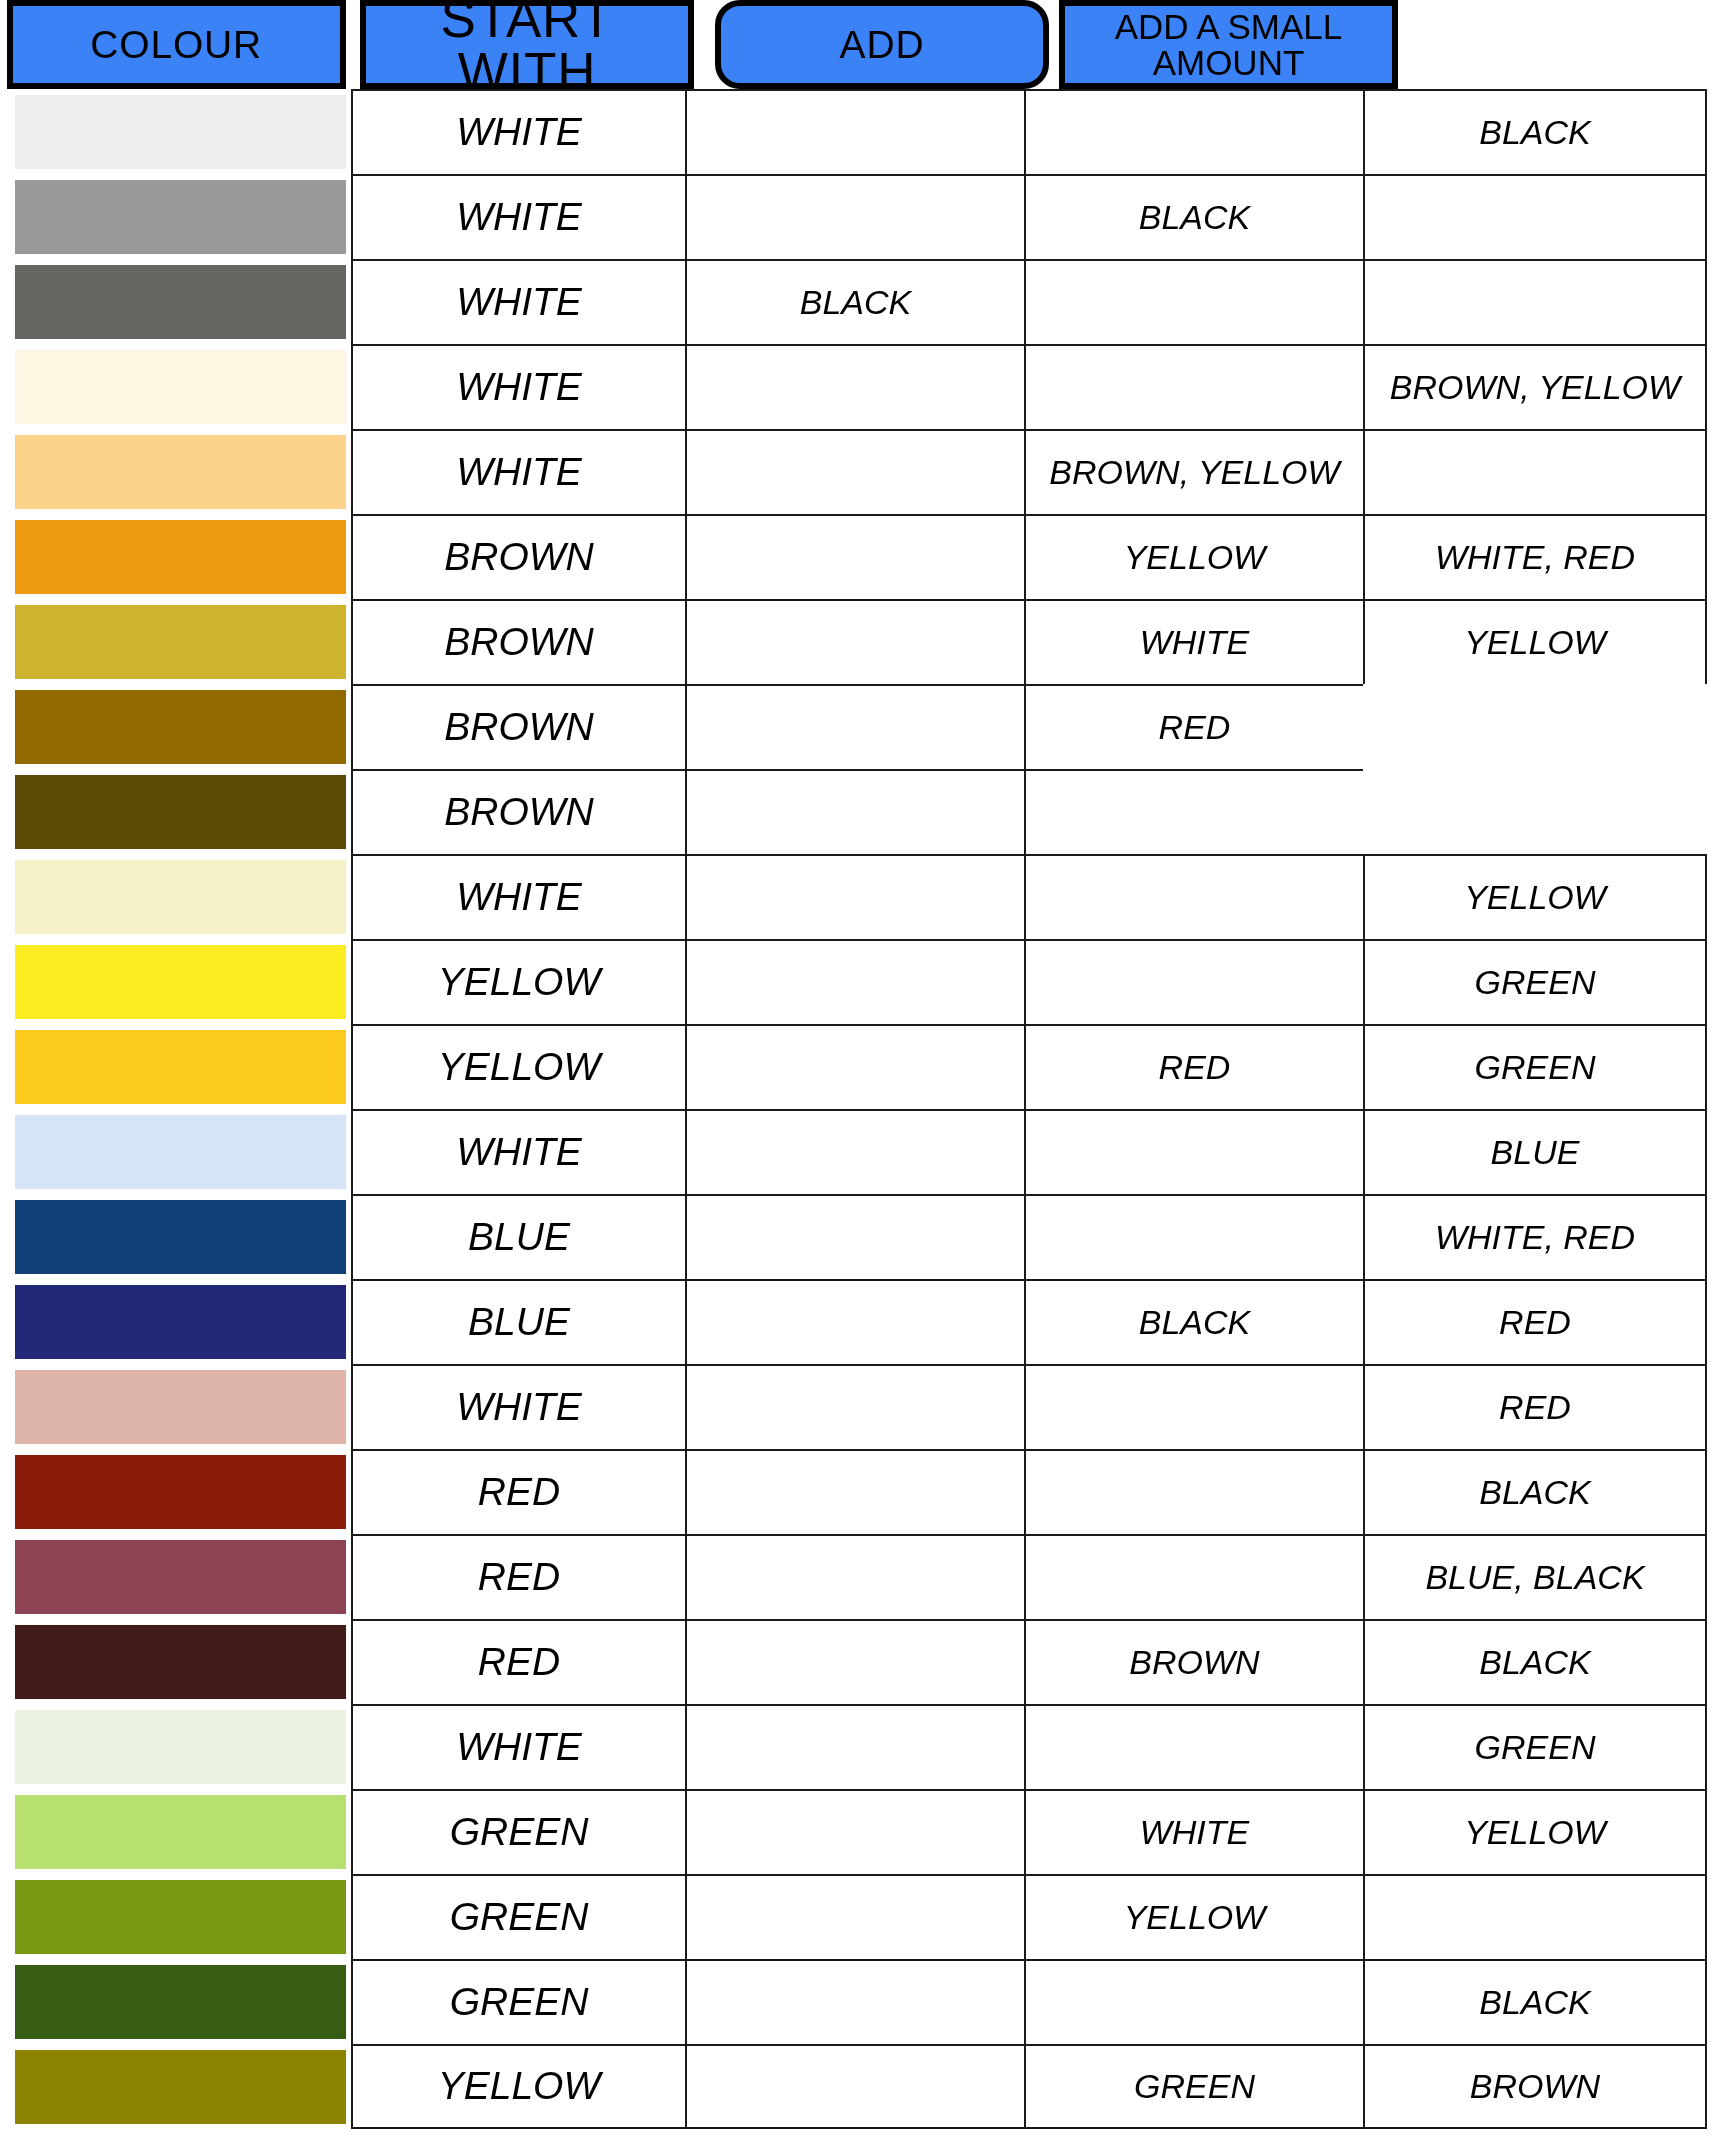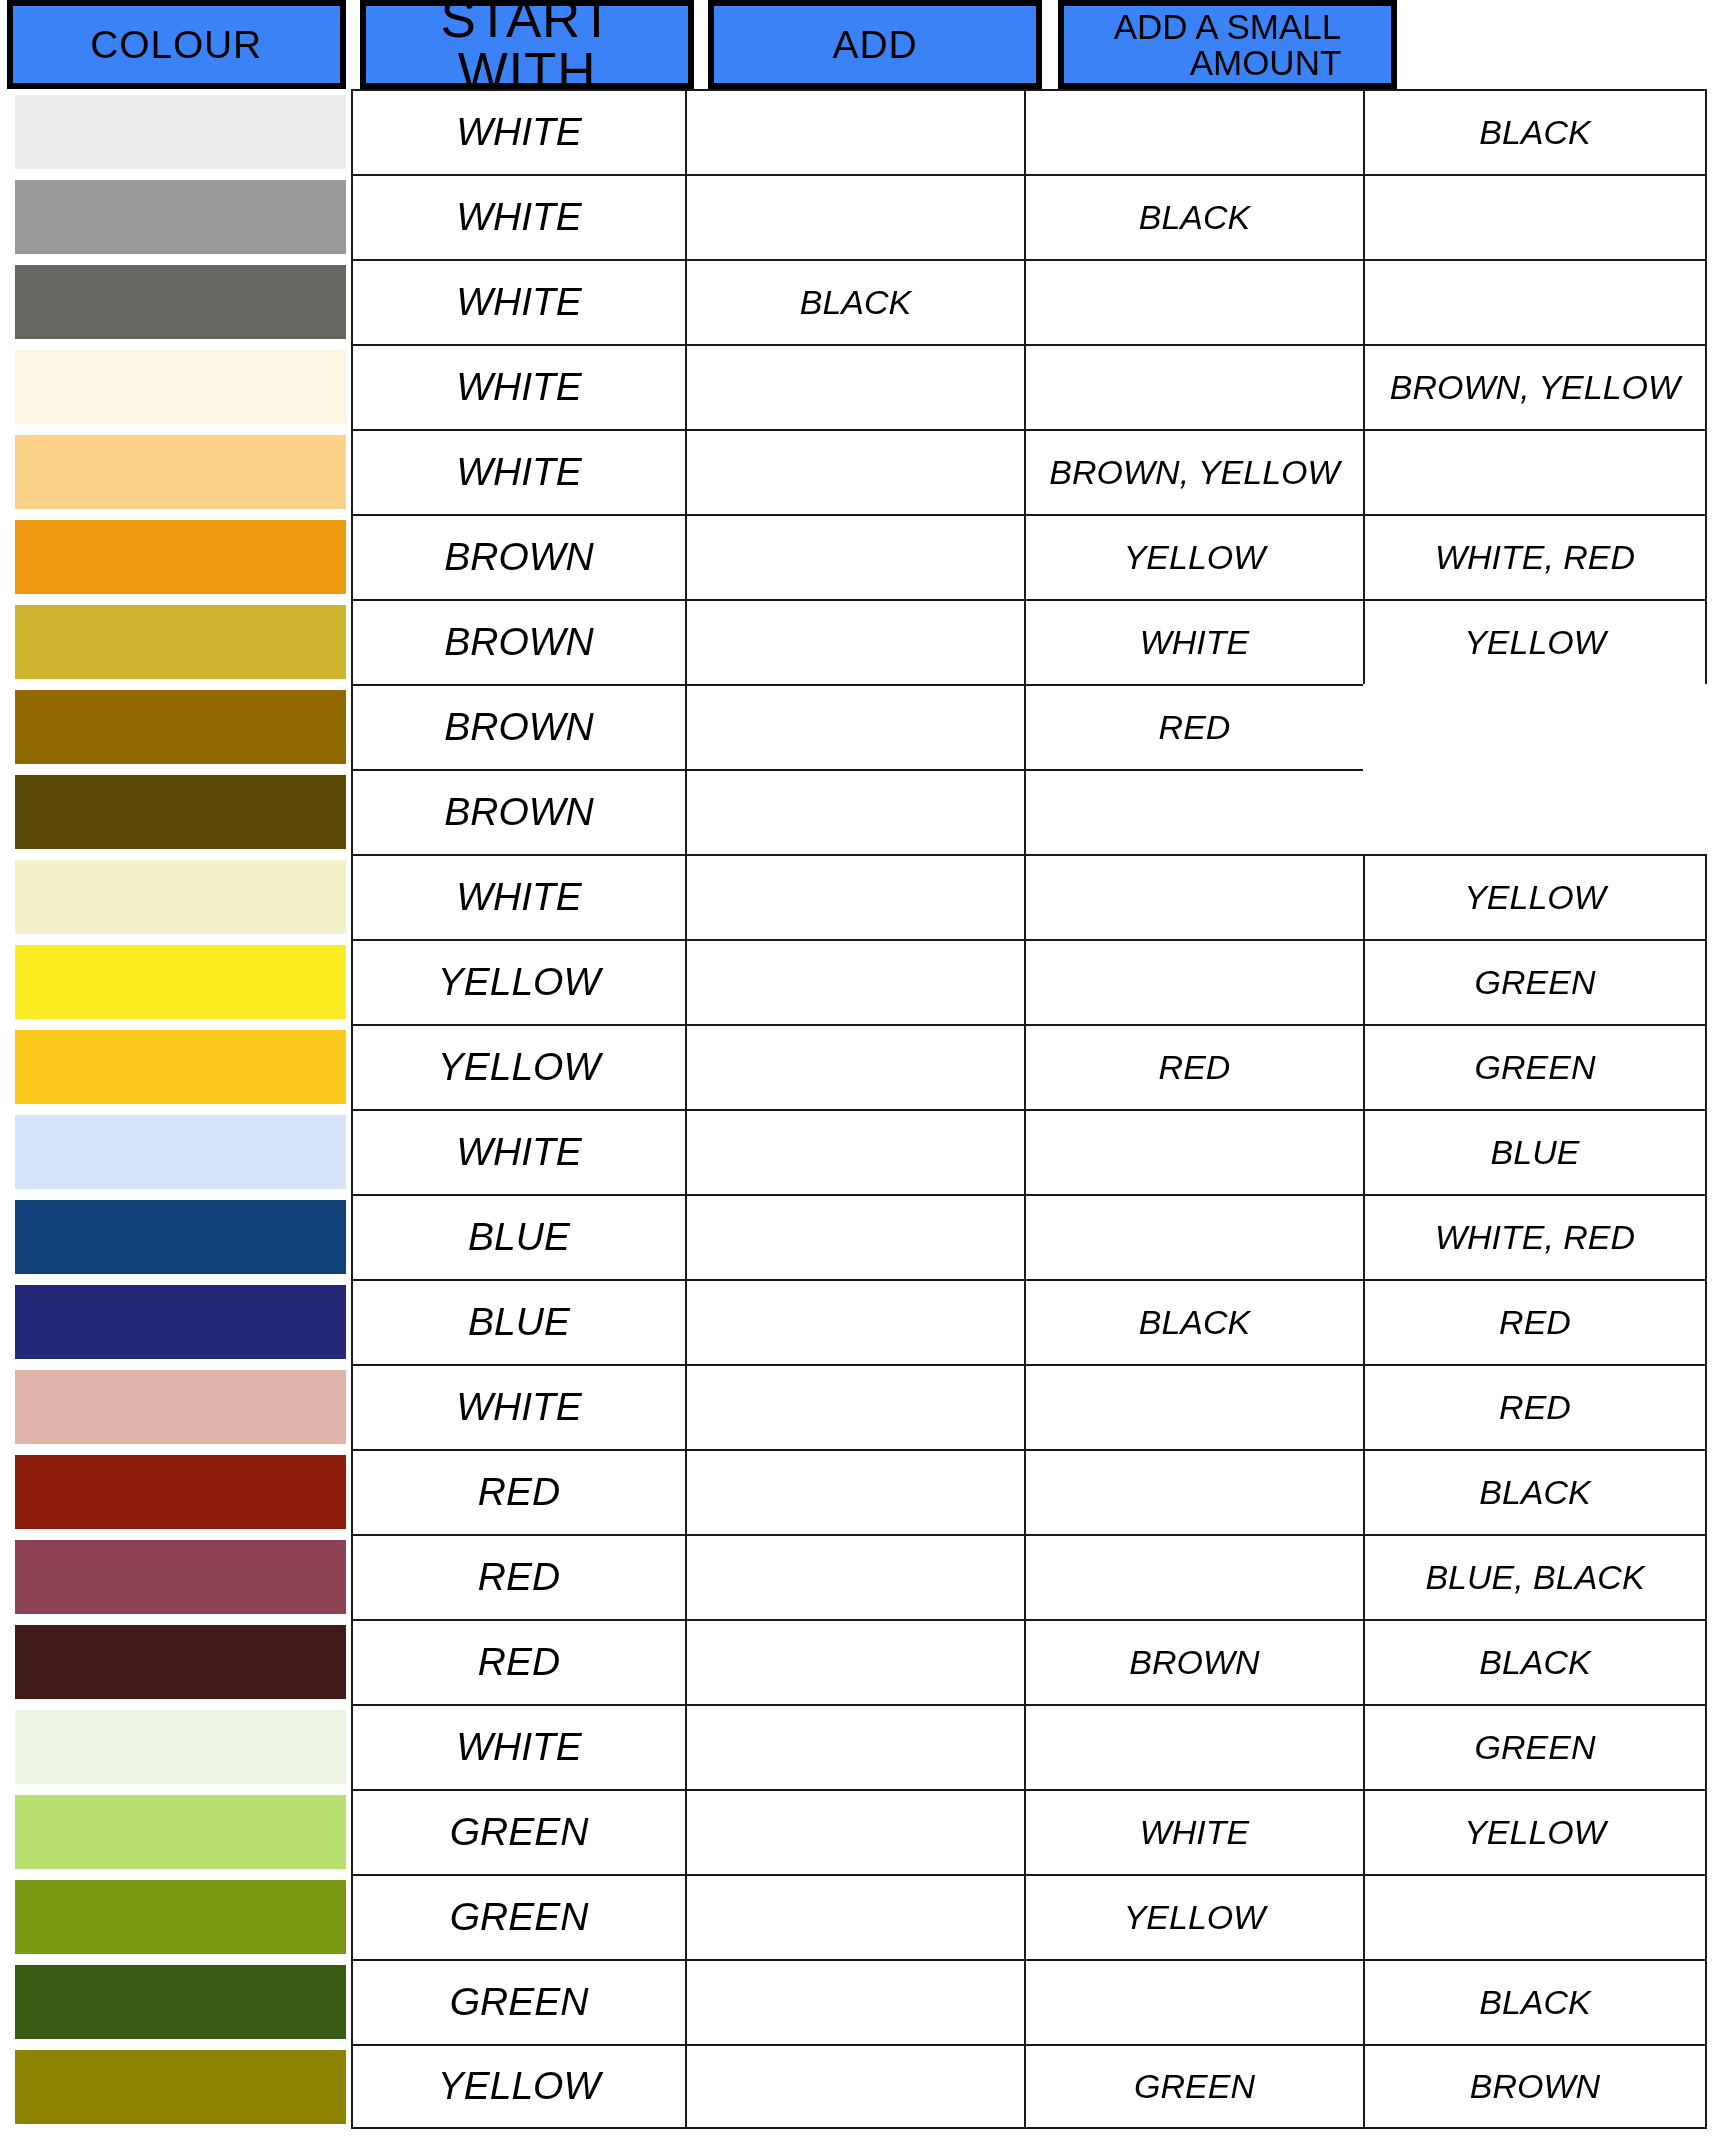--- a/index.html
+++ b/index.html
@@ -39,22 +39,22 @@
     align-items: center;
     justify-content: center;
     text-align: center;
     color: #000000;
     font-weight: normal;
     line-height: 1.0;
     overflow: hidden;
   }
   .hc-colour       { width: 339px; margin-left: 6.7px;  font-size: 39px; letter-spacing: 0.8px; }
   .hc-startwith    { width: 334px; margin-left: 14.3px; font-size: 53px; letter-spacing: 0.8px; }
-  .hc-add          { width: 334px; margin-left: 14px; font-size: 39px; letter-spacing: 0.8px; }
-  .hc-small        { width: 339px; margin-left: 16px; font-size: 35px; letter-spacing: 0px; text-align: right; }
+  .hc-add          { width: 334px; margin-left: 21px; font-size: 39px; letter-spacing: 0.8px; border-radius: 25px; }
+  .hc-small        { width: 339px; margin-left: 10px; font-size: 35px; letter-spacing: 0px; }
   .hc-verysmall    { width: 339px; margin-left: 8.4px; font-size: 35px; letter-spacing: 0px; }
   .hc-small .htxt, .hc-verysmall .htxt { display:block; line-height: 1.02; }
 
   
   .body-area {
     position: absolute;
     left: 0;
     top: 89px;
     width: 1713px;
     height: 2059px;

